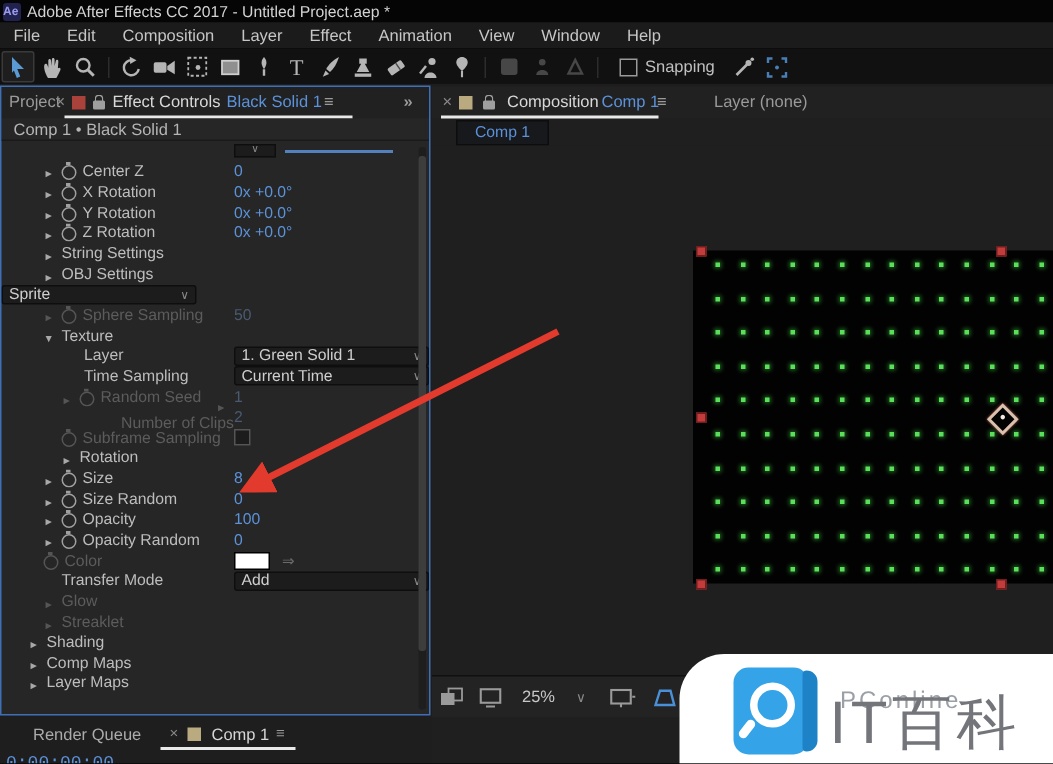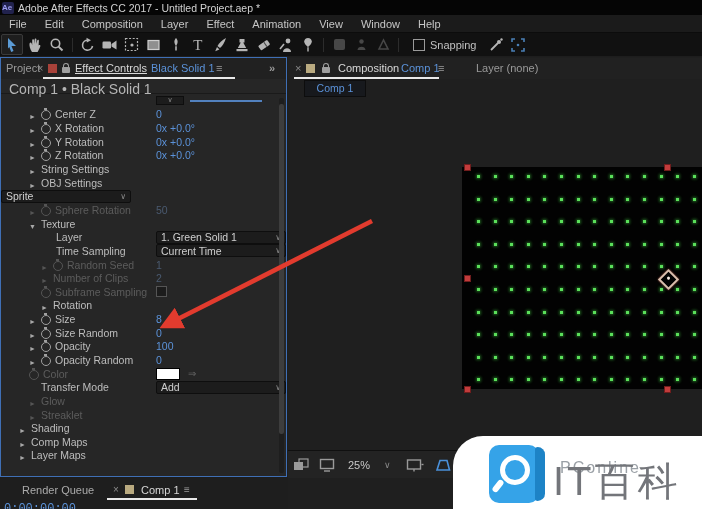--- a/index.html
+++ b/index.html
@@ -27,21 +27,21 @@
               border:1px solid #3f6fb5;box-sizing:border-box;overflow:hidden;}
   #ec-tabs{position:absolute;left:0;top:0;width:100%;height:21px;background:#212121;font-size:11px;}
   #ec-tabs .t{position:absolute;top:4px;}
   #ec-underline{position:absolute;left:42px;top:19px;width:192px;height:2px;background:#e9e9e9;}
   .swatch-red{width:9px;height:9px;background:#a8423a;display:inline-block;}
   .swatch-tan{width:9px;height:9px;background:#b9aa80;display:inline-block;}
   .lock{display:inline-block;width:8px;height:6px;background:#9f9f9f;border-radius:1px;position:relative;}
   .lock:before{content:"";position:absolute;left:1px;top:-4px;width:4px;height:4px;
                border:1px solid #9f9f9f;border-bottom:none;border-radius:3px 3px 0 0;}
   #ec-context{position:absolute;left:0;top:21px;width:100%;height:15px;background:#262626;
-              font-size:14px;color:#b5b5b5;padding:2px 0 0 8px;box-sizing:border-box;border-bottom:1px solid #1a1a1a;}
+              font-size:11px;color:#b5b5b5;padding:2px 0 0 8px;box-sizing:border-box;border-bottom:1px solid #1a1a1a;}
   #ec-rows{position:absolute;left:0;top:36px;width:100%;}
   .ec-row{height:13.65px;display:flex;align-items:center;font-size:10.5px;color:#bdbdbd;}
   .ec-row.disabled{color:#5c5c5c;}
   .ec-left{flex:0 0 155px;display:flex;align-items:flex-end;box-sizing:border-box;white-space:nowrap;overflow:hidden;}
   .disc{font-size:7px;color:#a8a8a8;width:12px;flex:none;}
   .ec-row.disabled .disc{color:#555;}
   .stopwatch{width:8px;height:8px;border:1px solid #a0a0a0;border-radius:50%;margin-right:4px;position:relative;flex:none;}
   .stopwatch:before{content:"";position:absolute;left:2px;top:-3px;width:3px;height:2px;background:#a0a0a0;}
   .ec-row.disabled .stopwatch{border-color:#555;}
   .ec-row.disabled .stopwatch:before{background:#555;}
@@ -240,21 +240,21 @@
         </svg>
     </div>
   </div>
 
   <div class="abs" id="left-panel">
     <div id="ec-tabs">
       <span class="t" style="left:5px;color:#9a9a9a;">Project</span>
       <span class="t" style="left:36px;color:#8a8a8a;">×</span>
       <span class="t swatch-red" style="left:47px;top:6px;"></span>
       <span class="t lock" style="left:61px;top:9px;"></span>
-      <span class="t" style="left:74px;color:#d8d8d8;text-decoration:underline;">Effect Controls</span>
+      <span class="t" style="left:74px;color:#d8d8d8;">Effect Controls</span>
       <span class="t" style="left:150px;color:#5b92d9;">Black Solid 1</span>
       <span class="t" style="left:215px;color:#9a9a9a;">≡</span>
       <span class="t" style="left:268px;color:#9a9a9a;font-weight:bold;">»</span>
       <div id="ec-underline"></div>
     </div>
     <div id="ec-context">Comp 1 • Black Solid 1</div>
     <div id="ec-rows">
         <div class="ec-row">
           <div class="ec-left" style="padding-left: 18px;"></div>
           <div class="ec-val">
@@ -321,21 +321,21 @@
             <div class="dd">
               <span>Sprite</span>
               <span class="chev">∨</span>
             </div>
           </div>
         </div>
         <div class="ec-row disabled">
           <div class="ec-left" style="padding-left: 28px;">
             <span class="disc">►</span>
             <span class="stopwatch"></span>
-            <span>Sphere Rotation</span>
+            <span>Sphere Sampling</span>
           </div>
           <div class="ec-val">
             <span class="num">50</span>
           </div>
         </div>
         <div class="ec-row">
           <div class="ec-left" style="padding-left: 28px;">
             <span class="disc">▼</span>
             <span>Texture</span>
           </div>
@@ -367,21 +367,21 @@
           <div class="ec-left" style="padding-left: 40px;">
             <span class="disc">►</span>
             <span class="stopwatch"></span>
             <span>Random Seed</span>
           </div>
           <div class="ec-val">
             <span class="num">1</span>
           </div>
         </div>
         <div class="ec-row disabled">
-          <div class="ec-left" style="padding-left: 40px;">
+          <div class="ec-left" style="padding-left: 40px; flex-direction: column;">
             <span class="disc">►</span>
             <span>Number of Clips</span>
           </div>
           <div class="ec-val">
             <span class="num">2</span>
           </div>
         </div>
         <div class="ec-row disabled">
           <div class="ec-left" style="padding-left: 40px;">
             <span class="stopwatch"></span>

